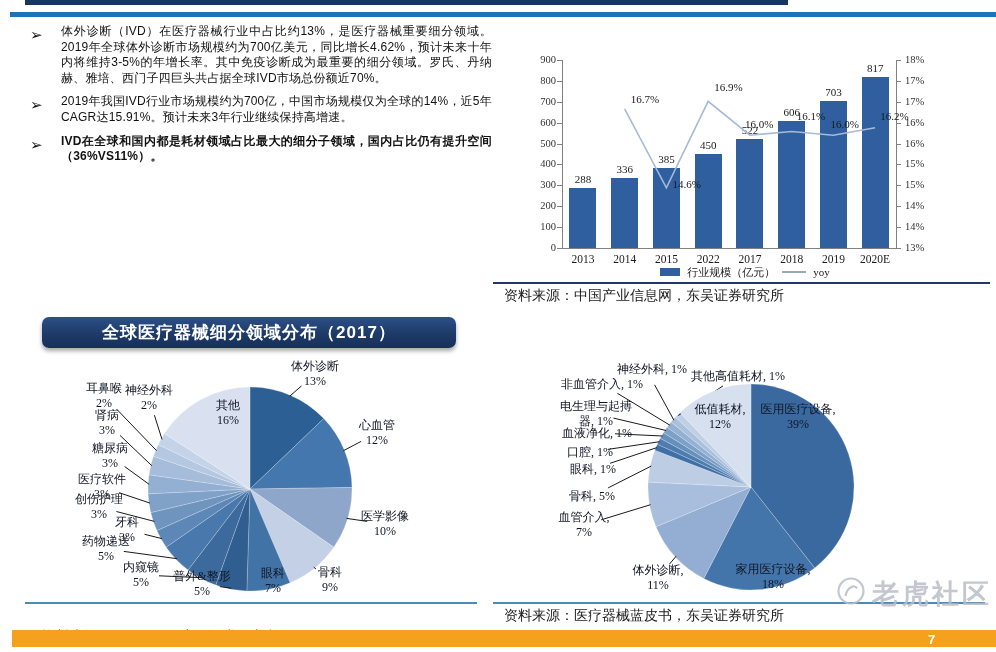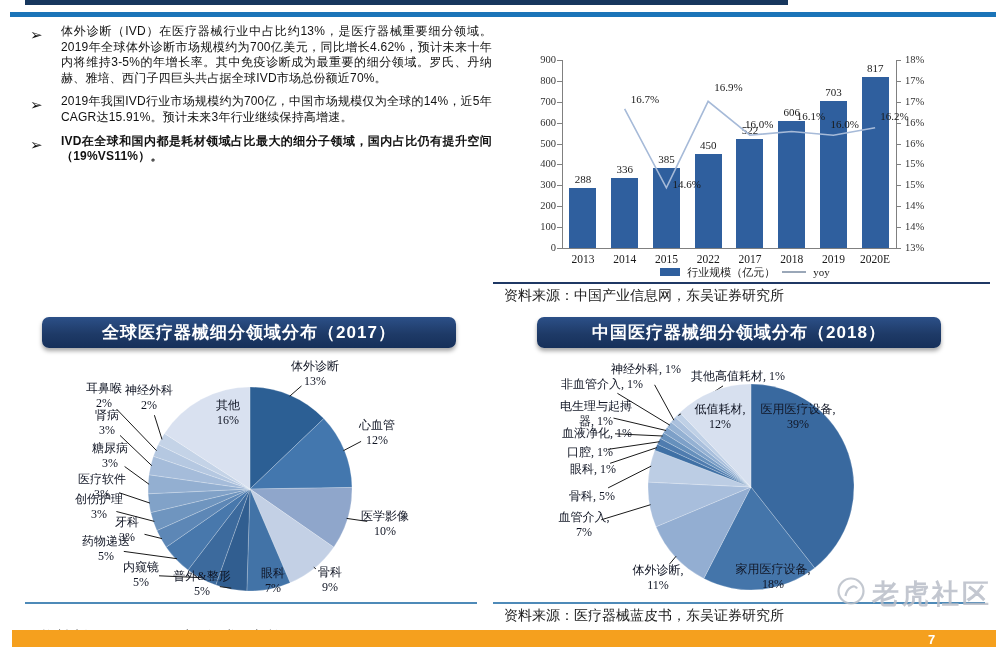--- a/index.html
+++ b/index.html
@@ -58,21 +58,21 @@
     <div class="bullet-row">
       <span class="bullet-marker">➢</span>
       <span class="bullet-text">体外诊断（IVD）在医疗器械行业中占比约13%，是医疗器械重要细分领域。2019年全球体外诊断市场规模约为700亿美元，同比增长4.62%，预计未来十年内将维持3-5%的年增长率。其中免疫诊断成为最重要的细分领域。罗氏、丹纳赫、雅培、西门子四巨头共占据全球IVD市场总份额近70%。</span>
     </div>
     <div class="bullet-row">
       <span class="bullet-marker">➢</span>
       <span class="bullet-text">2019年我国IVD行业市场规模约为700亿，中国市场规模仅为全球的14%，近5年CAGR达15.91%。预计未来3年行业继续保持高增速。</span>
     </div>
     <div class="bullet-row bold">
       <span class="bullet-marker">➢</span>
-      <span class="bullet-text">IVD在全球和国内都是耗材领域占比最大的细分子领域，国内占比仍有提升空间（19%VS11%）。</span>
+      <span class="bullet-text">IVD在全球和国内都是耗材领域占比最大的细分子领域，国内占比仍有提升空间（36%VS11%）。</span>
     </div>
   </div>
 
   <div class="abs chart-box" style="left:500px;top:56px;width:492px;height:226px;">
       <div class="axline" style="left: 62px; top: 4px; width: 1px; height: 188px;"></div>
       <div class="axline" style="left: 396px; top: 4px; width: 1px; height: 188px;"></div>
       <div class="axline" style="left: 62px; top: 192px; width: 334px; height: 1px;"></div>
       <div class="tick" style="left: 0px; top: -2px; width: 56px; text-align: right;">900</div>
       <div class="axline" style="left: 57px; top: 4px; width: 5px; height: 1px;"></div>
       <div class="tick" style="left: 0px; top: 18.8889px; width: 56px; text-align: right;">800</div>
@@ -204,21 +204,20 @@
       <div class="pie-label" style="left: 72px; top: 135px;">医疗软件<br>3%</div>
       <div class="pie-label" style="left: 80px; top: 104px;">糖尿病<br>3%</div>
       <div class="pie-label" style="left: 77px; top: 71px;">肾病<br>3%</div>
       <div class="pie-label" style="left: 74px; top: 44px;">耳鼻喉<br>2%</div>
       <div class="pie-label" style="left: 119px; top: 46px;">神经外科<br>2%</div>
       <div class="pie-label" style="left: 198px; top: 61px;">其他<br>16%</div>
     </div>
   <div class="abs divider" style="left:25px;top:602px;width:452px;background:#4E8AB8;"></div>
   <div class="abs src" style="left:42px;top:628px;">资料来源：Evaluate，东吴证券研究所</div>
 
-  <div class="abs titlebar" style="left:537px;top:317px;width:404px;">中国医疗器械细分领域分布（2018）</div>
   <div class="abs pie-box" style="left:496px;top:348px;width:496px;height:256px;">
       <svg width="496" height="256">
         <path d="M 255 139 L 255.00 36.00 A 103 103 0 0 1 318.67 219.96 Z" fill="#39699F" stroke="rgba(255,255,255,0.35)" stroke-width="0.6"></path>
         <path d="M 255 139 L 318.67 219.96 A 103 103 0 0 1 207.80 230.55 Z" fill="#4475AA" stroke="rgba(255,255,255,0.35)" stroke-width="0.6"></path>
         <path d="M 255 139 L 207.80 230.55 A 103 103 0 0 1 160.00 178.79 Z" fill="#93AED2" stroke="rgba(255,255,255,0.35)" stroke-width="0.6"></path>
         <line x1="180.1" y1="208.2" x2="173.5" y2="216.1" stroke="#1a1a1a" stroke-width="1"></line>
         <path d="M 255 139 L 160.00 178.79 A 103 103 0 0 1 152.12 134.10 Z" fill="#A8BEDC" stroke="rgba(255,255,255,0.35)" stroke-width="0.6"></path>
         <line x1="154.6" y1="156.7" x2="105.2" y2="171.8" stroke="#1a1a1a" stroke-width="1"></line>
         <path d="M 255 139 L 152.12 134.10 A 103 103 0 0 1 158.78 102.24 Z" fill="#BCCDE4" stroke="rgba(255,255,255,0.35)" stroke-width="0.6"></path>
         <line x1="155.2" y1="118.1" x2="112.1" y2="139.9" stroke="#1a1a1a" stroke-width="1"></line>
@@ -241,21 +240,21 @@
       <div class="pie-label wrap" style="left: 302px; top: 69px; width: 88px;">医用医疗设备, 39%</div>
       <div class="pie-label wrap" style="left: 277px; top: 229px; width: 88px;">家用医疗设备, 18%</div>
       <div class="pie-label wrap" style="left: 162px; top: 230px; width: 70px;">体外诊断, 11%</div>
       <div class="pie-label wrap" style="left: 88px; top: 177px; width: 66px;">血管介入, 7%</div>
       <div class="pie-label" style="left: 96px; top: 148px;">骨科, 5%</div>
       <div class="pie-label" style="left: 97px; top: 121px;">眼科, 1%</div>
       <div class="pie-label" style="left: 94px; top: 104px;">口腔, 1%</div>
       <div class="pie-label" style="left: 101px; top: 85px;">血液净化, 1%</div>
       <div class="pie-label wrap" style="left: 100px; top: 66px; width: 80px;">电生理与起搏器, 1%</div>
       <div class="pie-label" style="left: 106px; top: 36px;">非血管介入, 1%</div>
-      <div class="pie-label" style="left: 150px; top: 21px;">神经外科, 1%</div>
+      <div class="pie-label" style="left: 156px; top: 21px;">神经外科, 1%</div>
       <div class="pie-label wrap" style="left: 242px; top: 28px; width: 104px;">其他高值耗材, 1%</div>
       <div class="pie-label wrap" style="left: 224px; top: 69px; width: 68px;">低值耗材, 12%</div>
     </div>
   <div class="abs divider" style="left:493px;top:602px;width:492px;background:#4E8AB8;"></div>
   <div class="abs src" style="left:504px;top:607px;">资料来源：医疗器械蓝皮书，东吴证券研究所</div>
 
   <div class="abs" style="left:836px;top:576px;width:30px;height:30px;">
     <svg width="30" height="30" viewBox="0 0 30 30">
       <circle cx="15" cy="15" r="12.5" fill="none" stroke="#b9bec8" stroke-width="2.2" opacity="0.85"></circle>
       <path d="M9.5 20 C 11 11, 19 8, 21 12.5" fill="none" stroke="#b9bec8" stroke-width="2.2" opacity="0.85"></path>

